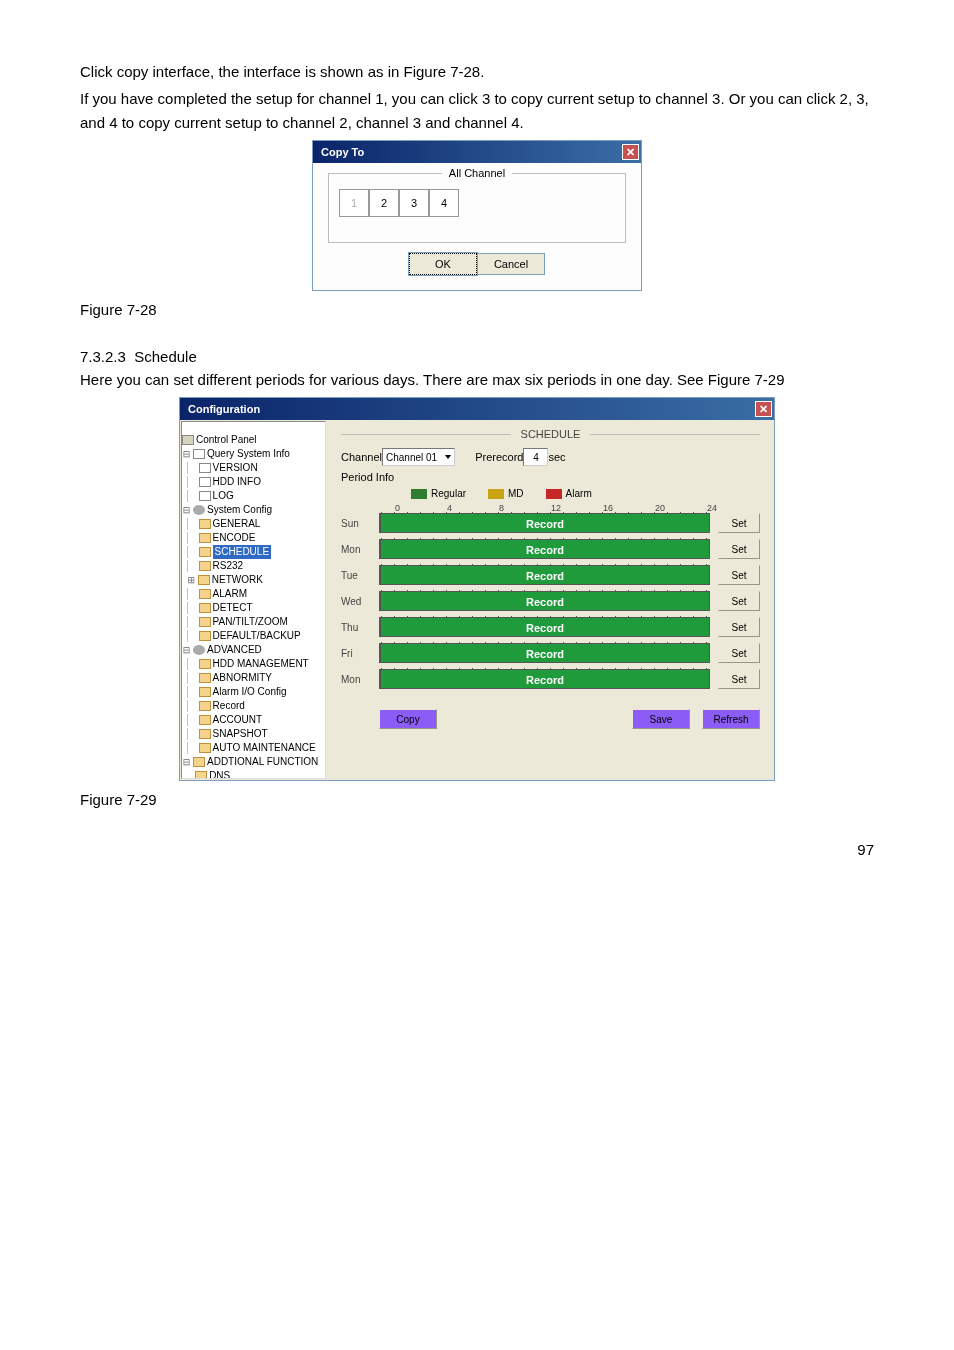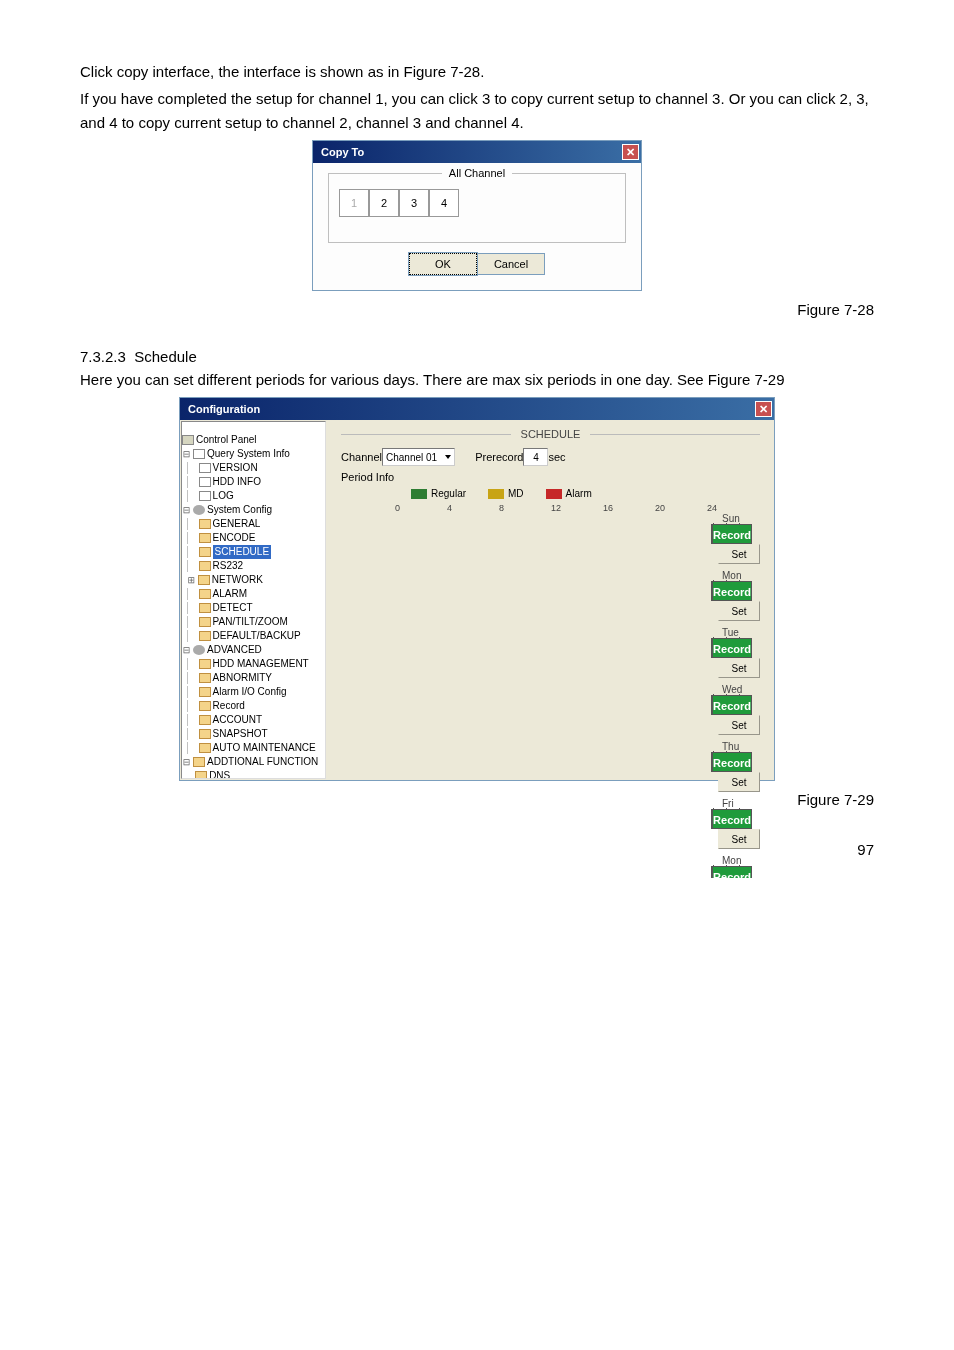--- a/index.html
+++ b/index.html
@@ -14,21 +14,21 @@
     .copyto-body { padding: 10px 15px 15px 15px; background: #fdfdfd; }
     .copyto-fieldset { border: 1px solid #bfbfbf; padding: 0 10px 25px 10px; }
     .copyto-legend { font-size: 11px; padding: 0 4px; display: block; text-align: center; margin: -7px auto 0 auto; width: 70px; background: #fdfdfd; }
     .copyto-channels { display: flex; gap: 0; margin-top: 10px; }
     .ch-box { width: 30px; height: 28px; border: 1px solid #999; display: flex; align-items: center; justify-content: center; background: #fff; }
     .ch-box.disabled { color: #aaa; }
     .copyto-footer { display: flex; justify-content: center; margin-top: 10px; }
     .win-btn { min-width: 68px; height: 22px; border: 1px solid #7b9ebd; background: #ece9d8; font-size: 11px; display: flex; align-items: center; justify-content: center; }
     .win-btn.focus { border: 1px dotted #000; outline: 1px solid #7b9ebd; }
     
-    .figure-label { text-align: right; font-size: 15px; margin: 10px 0 30px 0; }
+    .figure-label { text-align: left; font-size: 15px; margin: 10px 0 30px 0; }
     .section-head { font-size: 15px; margin-top: 25px; margin-bottom: 3px; }
     
     .config-dialog { width: 596px; }
     .config-body { display: flex; background: #ece9d8; height: 360px; }
     .tree-panel { width: 145px; background: #fff; border: 1px inset #ddd; margin: 1px; padding: 11px 0; overflow: hidden; font-size: 10px; line-height: 14px; }
     .tree-item { white-space: nowrap; display: flex; align-items: center; gap: 2px; }
     .tree-icon { width: 12px; height: 10px; display: inline-block; }
     .ico-panel { background: #d6d6c0; border: 1px solid #888; }
     .ico-folder { background: #f4d48a; border: 1px solid #c09040; }
     .ico-folder-open { background: #f4d48a; border: 1px solid #c09040; }
@@ -47,21 +47,21 @@
     .sched-select::after { content: ''; width: 0; height: 0; border-left: 3px solid transparent; border-right: 3px solid transparent; border-top: 4px solid #000; margin-left: 8px; }
     .sched-input { width: 25px; height: 18px; border: 1px inset #ccc; background: #fff; text-align: center; font-size: 10px; padding: 1px; }
     .legend-row { display: flex; gap: 22px; margin-left: 70px; margin-bottom: 4px; }
     .legend-item { display: flex; align-items: center; gap: 4px; font-size: 10px; }
     .legend-sw { width: 16px; height: 10px; }
     .sw-regular { background: #2e7d32; }
     .sw-md { background: #c8a415; }
     .sw-alarm { background: #c62828; }
     .axis-row { display: flex; margin-left: 54px; font-size: 9px; color: #444; }
     .axis-cell { width: 52px; }
-    .sched-row { display: flex; align-items: flex-end; margin-bottom: 6px; flex-direction: column; }
+    .sched-row { display: flex; align-items: center; margin-bottom: 6px; }
     .sched-day { width: 38px; font-size: 10px; color: #444; }
     .sched-bar-wrap { flex: 1; margin-right: 8px; }
     .sched-bar { height: 20px; background: #1f9b3b; border: 1px solid #555; border-left: 2px solid #555; position: relative; }
     .sched-bar::before { content: ''; position: absolute; top: -2px; left: 0; right: 0; height: 2px; background: repeating-linear-gradient(to right, #555 0 1px, transparent 1px 13px); }
     .sched-bar-label { color: #fff; font-weight: bold; font-size: 11px; text-align: center; line-height: 20px; }
     .set-btn { width: 42px; height: 20px; border: 1px outset #ece9d8; background: #ece9d8; font-size: 10px; display: flex; align-items: center; justify-content: center; }
     .sched-footer { display: flex; gap: 12px; margin-top: 20px; margin-left: 38px; }
     .sched-foot-btn { width: 58px; height: 20px; border: 1px outset #ece9d8; background: #8b5cf6; font-size: 10px; display: flex; align-items: center; justify-content: center; }
     .sched-spacer { flex: 1; }
     

